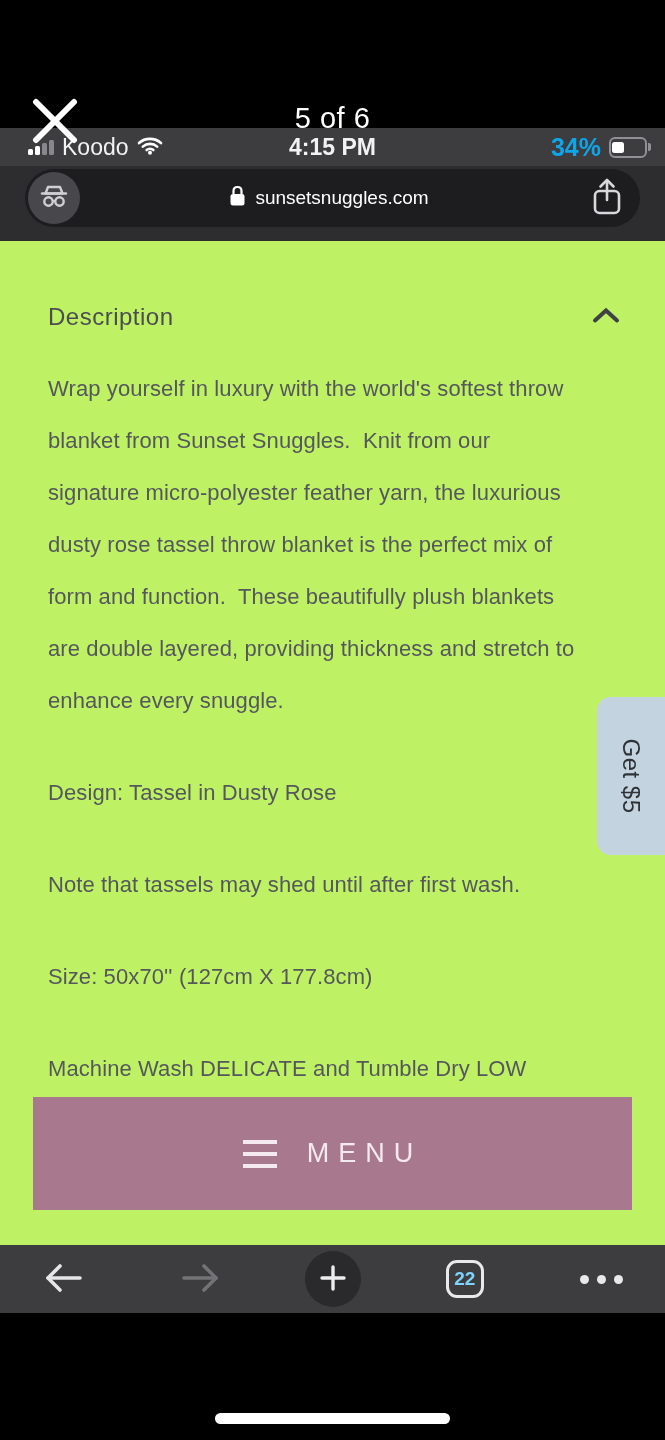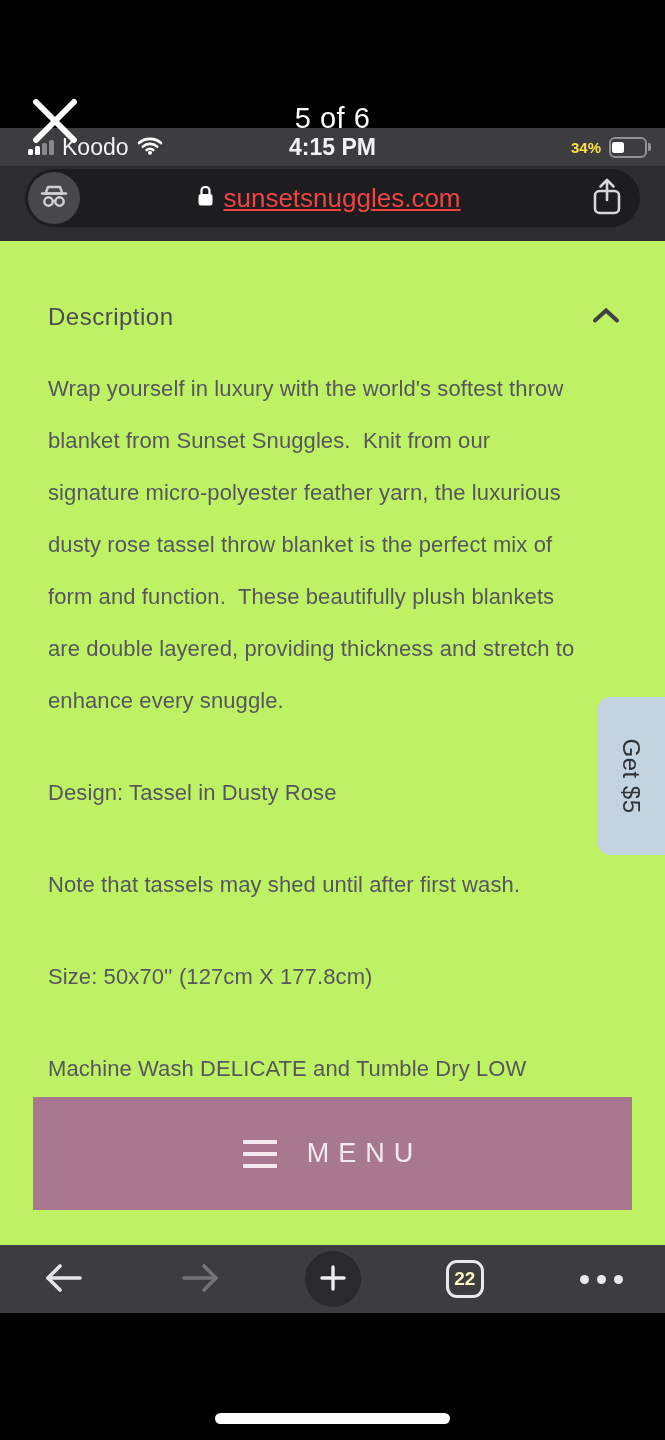--- a/index.html
+++ b/index.html
@@ -31,41 +31,41 @@
     display: flex; align-items: center; color: #fff;
   }
   .sb-left { display: flex; align-items: center; gap: 8px; padding-left: 28px; width: 210px; }
   .signal { display: flex; align-items: flex-end; gap: 2px; height: 16px; }
   .signal .bar { width: 5px; border-radius: 1.5px; background: #fff; }
   .signal .b1 { height: 6px; } .signal .b2 { height: 9px; }
   .signal .b3 { height: 12px; background: #87878c; } .signal .b4 { height: 15px; background: #87878c; }
   .carrier { font-size: 23px; color: #f2f2f4; }
   .sb-time { flex: 1; text-align: center; font-size: 23px; font-weight: 600; color: #f2f2f4; }
   .sb-right { display: flex; align-items: center; gap: 8px; justify-content: flex-end; padding-right: 14px; width: 210px; }
-  .batt-pct { font-size: 15px; font-weight: 600; color: #fde047; }
+  .batt-pct { font-size: 25px; font-weight: 600; color: #0ea5e9; }
   .battery { position: relative; width: 42px; height: 21px; }
   .batt-body { position: absolute; left: 0; top: 0; width: 38px; height: 21px;
     border: 2px solid #909095; border-radius: 6px; }
   .batt-fill { position: absolute; left: 3px; top: 3px; width: 12px; height: 11px; background: #fff; border-radius: 2.5px; top: 5px; }
   .batt-nub { position: absolute; right: 0; top: 6.5px; width: 3px; height: 8px; background: #909095; border-radius: 0 2px 2px 0; }
 
   
   .url-row { top: 166px; height: 75px; background: #2d2d30; }
   .omnibox {
     position: absolute; left: 25px; top: 3px; width: 615px; height: 58px;
     background: #1d1d20; border-radius: 29px;
     display: flex; align-items: center;
   }
   .incog-badge {
     width: 52px; height: 52px; border-radius: 50%; background: #48484c;
     margin-left: 3px; display: flex; align-items: center; justify-content: center;
     border: none; flex: 0 0 auto;
   }
   .url-center { flex: 1; display: flex; align-items: center; justify-content: center; gap: 9px; }
-  .url-text { color: #ef4444; font-size: 26px; text-decoration: underline; }
+  .url-text { color: #ffffff; font-size: 19px; }
   .share-btn { width: 58px; height: 52px; display: flex; align-items: center; justify-content: center;
     background: transparent; border: none; flex: 0 0 auto; margin-right: 4px; }
 
   
   .content { top: 241px; height: 1004px; background: #bef264; color: #55575d; }
   .desc-header {
     margin: 62px 45px 0 48px;
     display: flex; align-items: center; justify-content: space-between;
     cursor: pointer;
   }
@@ -104,21 +104,21 @@
     padding: 0 32px;
   }
   .tb-btn { background: transparent; border: none; display: flex; align-items: center; justify-content: center;
     width: 64px; height: 64px; }
   .new-tab-btn {
     width: 56px; height: 56px; border-radius: 50%; background: #2a2a2d;
     border: none; display: flex; align-items: center; justify-content: center;
   }
   .tab-counter {
     width: 38px; height: 38px; border: 3px solid #e9e9eb; border-radius: 11px;
-    color: #fef9c3; font-size: 19px; font-weight: 700;
+    color: #7dd3fc; font-size: 19px; font-weight: 700;
     display: flex; align-items: center; justify-content: center;
     background: transparent;
   }
   .dots { display: flex; gap: 8px; }
   .dots i { width: 9px; height: 9px; border-radius: 50%; background: #e9e9eb; }
 
   
   .bottom-black { top: 1313px; height: 127px; background: #000; }
   .home-indicator {
     position: absolute; left: 215px; top: 100px; width: 235px; height: 11px;

